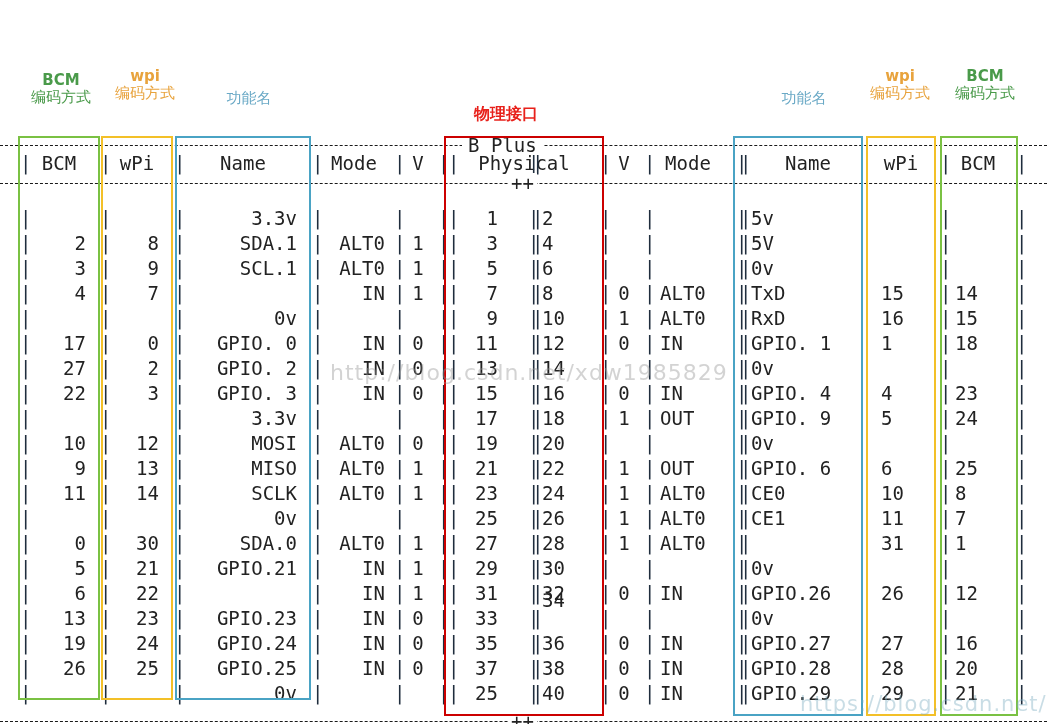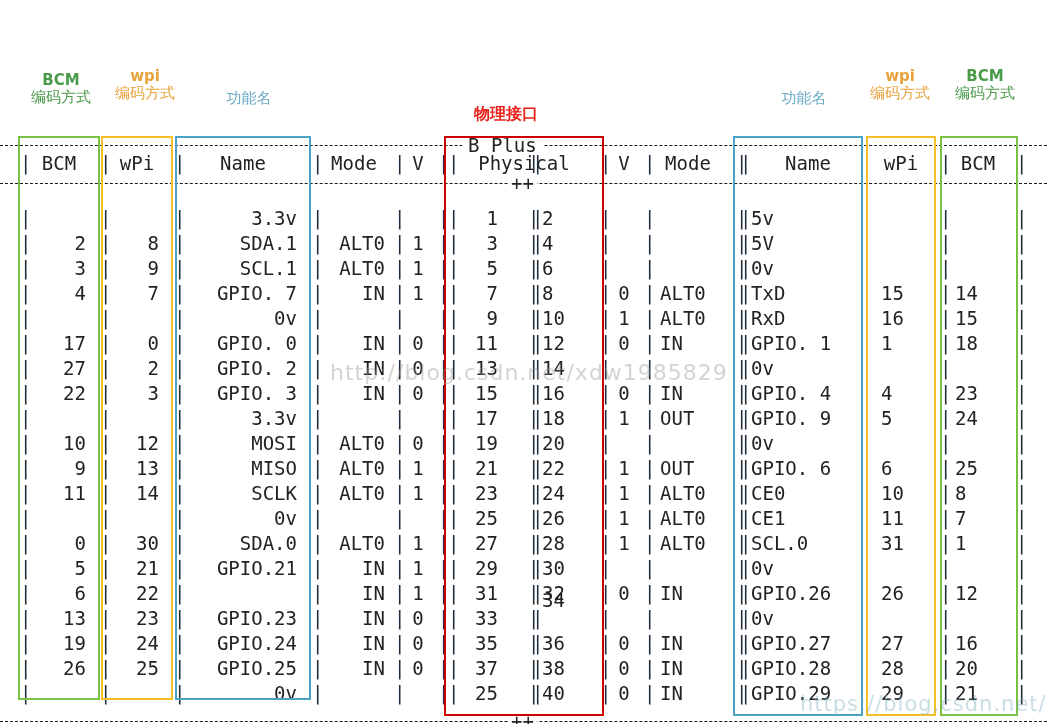--- a/index.html
+++ b/index.html
@@ -251,21 +251,20 @@
       <div class="pipe" style="left: 528px; top: 125px;">|</div>
       <div class="pipe" style="left: 532px; top: 125px;">|</div>
       <div class="pipe" style="left: 600px; top: 125px;">|</div>
       <div class="pipe" style="left: 644px; top: 125px;">|</div>
       <div class="pipe" style="left: 736px; top: 125px;">|</div>
       <div class="pipe" style="left: 740px; top: 125px;">|</div>
       <div class="pipe" style="left: 940px; top: 125px;">|</div>
       <div class="pipe" style="left: 1016px; top: 125px;">|</div>
       <div class="cell r" style="left: 18px; width: 82px; top: 150px; padding-right: 14px; box-sizing: border-box;">4</div>
       <div class="cell r" style="left: 101px; width: 72px; top: 150px; padding-right: 14px; box-sizing: border-box;">7</div>
-      <div class="cell r" style="left: 175px; width: 136px; top: 150px; padding-right: 14px; box-sizing: border-box;">GPIO. 7</div>
       <div class="cell r" style="left: 315px; width: 78px; top: 150px; padding-right: 8px; box-sizing: border-box;">IN</div>
       <div class="cell c" style="left: 400px; width: 36px; top: 150px; box-sizing: border-box;">1</div>
       <div class="cell r" style="left: 452px; width: 52px; top: 150px; padding-right: 6px; box-sizing: border-box;">7</div>
       <div class="cell l" style="left: 536px; width: 52px; top: 150px; padding-left: 6px; box-sizing: border-box;">8</div>
       <div class="cell c" style="left: 606px; width: 36px; top: 150px; box-sizing: border-box;">0</div>
       <div class="cell l" style="left: 652px; width: 72px; top: 150px; padding-left: 8px; box-sizing: border-box;">ALT0</div>
       <div class="cell l" style="left: 743px; width: 130px; top: 150px; padding-left: 8px; box-sizing: border-box;">TxD</div>
       <div class="cell l" style="left: 873px; width: 56px; top: 150px; padding-left: 8px; box-sizing: border-box;">15</div>
       <div class="cell l" style="left: 947px; width: 62px; top: 150px; padding-left: 8px; box-sizing: border-box;">14</div>
       <div class="pipe" style="left: 20px; top: 150px;">|</div>
@@ -528,21 +527,20 @@
       <div class="pipe" style="left: 1016px; top: 375px;">|</div>
       <div class="cell r" style="left: 18px; width: 82px; top: 400px; padding-right: 14px; box-sizing: border-box;">0</div>
       <div class="cell r" style="left: 101px; width: 72px; top: 400px; padding-right: 14px; box-sizing: border-box;">30</div>
       <div class="cell r" style="left: 175px; width: 136px; top: 400px; padding-right: 14px; box-sizing: border-box;">SDA.0</div>
       <div class="cell r" style="left: 315px; width: 78px; top: 400px; padding-right: 8px; box-sizing: border-box;">ALT0</div>
       <div class="cell c" style="left: 400px; width: 36px; top: 400px; box-sizing: border-box;">1</div>
       <div class="cell r" style="left: 452px; width: 52px; top: 400px; padding-right: 6px; box-sizing: border-box;">27</div>
       <div class="cell l" style="left: 536px; width: 52px; top: 400px; padding-left: 6px; box-sizing: border-box;">28</div>
       <div class="cell c" style="left: 606px; width: 36px; top: 400px; box-sizing: border-box;">1</div>
       <div class="cell l" style="left: 652px; width: 72px; top: 400px; padding-left: 8px; box-sizing: border-box;">ALT0</div>
-      <div class="cell l" style="left: 743px; width: 130px; top: 400px; padding-left: 8px; box-sizing: border-box;">SCL.0</div>
       <div class="cell l" style="left: 873px; width: 56px; top: 400px; padding-left: 8px; box-sizing: border-box;">31</div>
       <div class="cell l" style="left: 947px; width: 62px; top: 400px; padding-left: 8px; box-sizing: border-box;">1</div>
       <div class="pipe" style="left: 20px; top: 400px;">|</div>
       <div class="pipe" style="left: 100px; top: 400px;">|</div>
       <div class="pipe" style="left: 174px; top: 400px;">|</div>
       <div class="pipe" style="left: 312px; top: 400px;">|</div>
       <div class="pipe" style="left: 394px; top: 400px;">|</div>
       <div class="pipe" style="left: 438px; top: 400px;">|</div>
       <div class="pipe" style="left: 448px; top: 400px;">|</div>
       <div class="pipe" style="left: 528px; top: 400px;">|</div>

